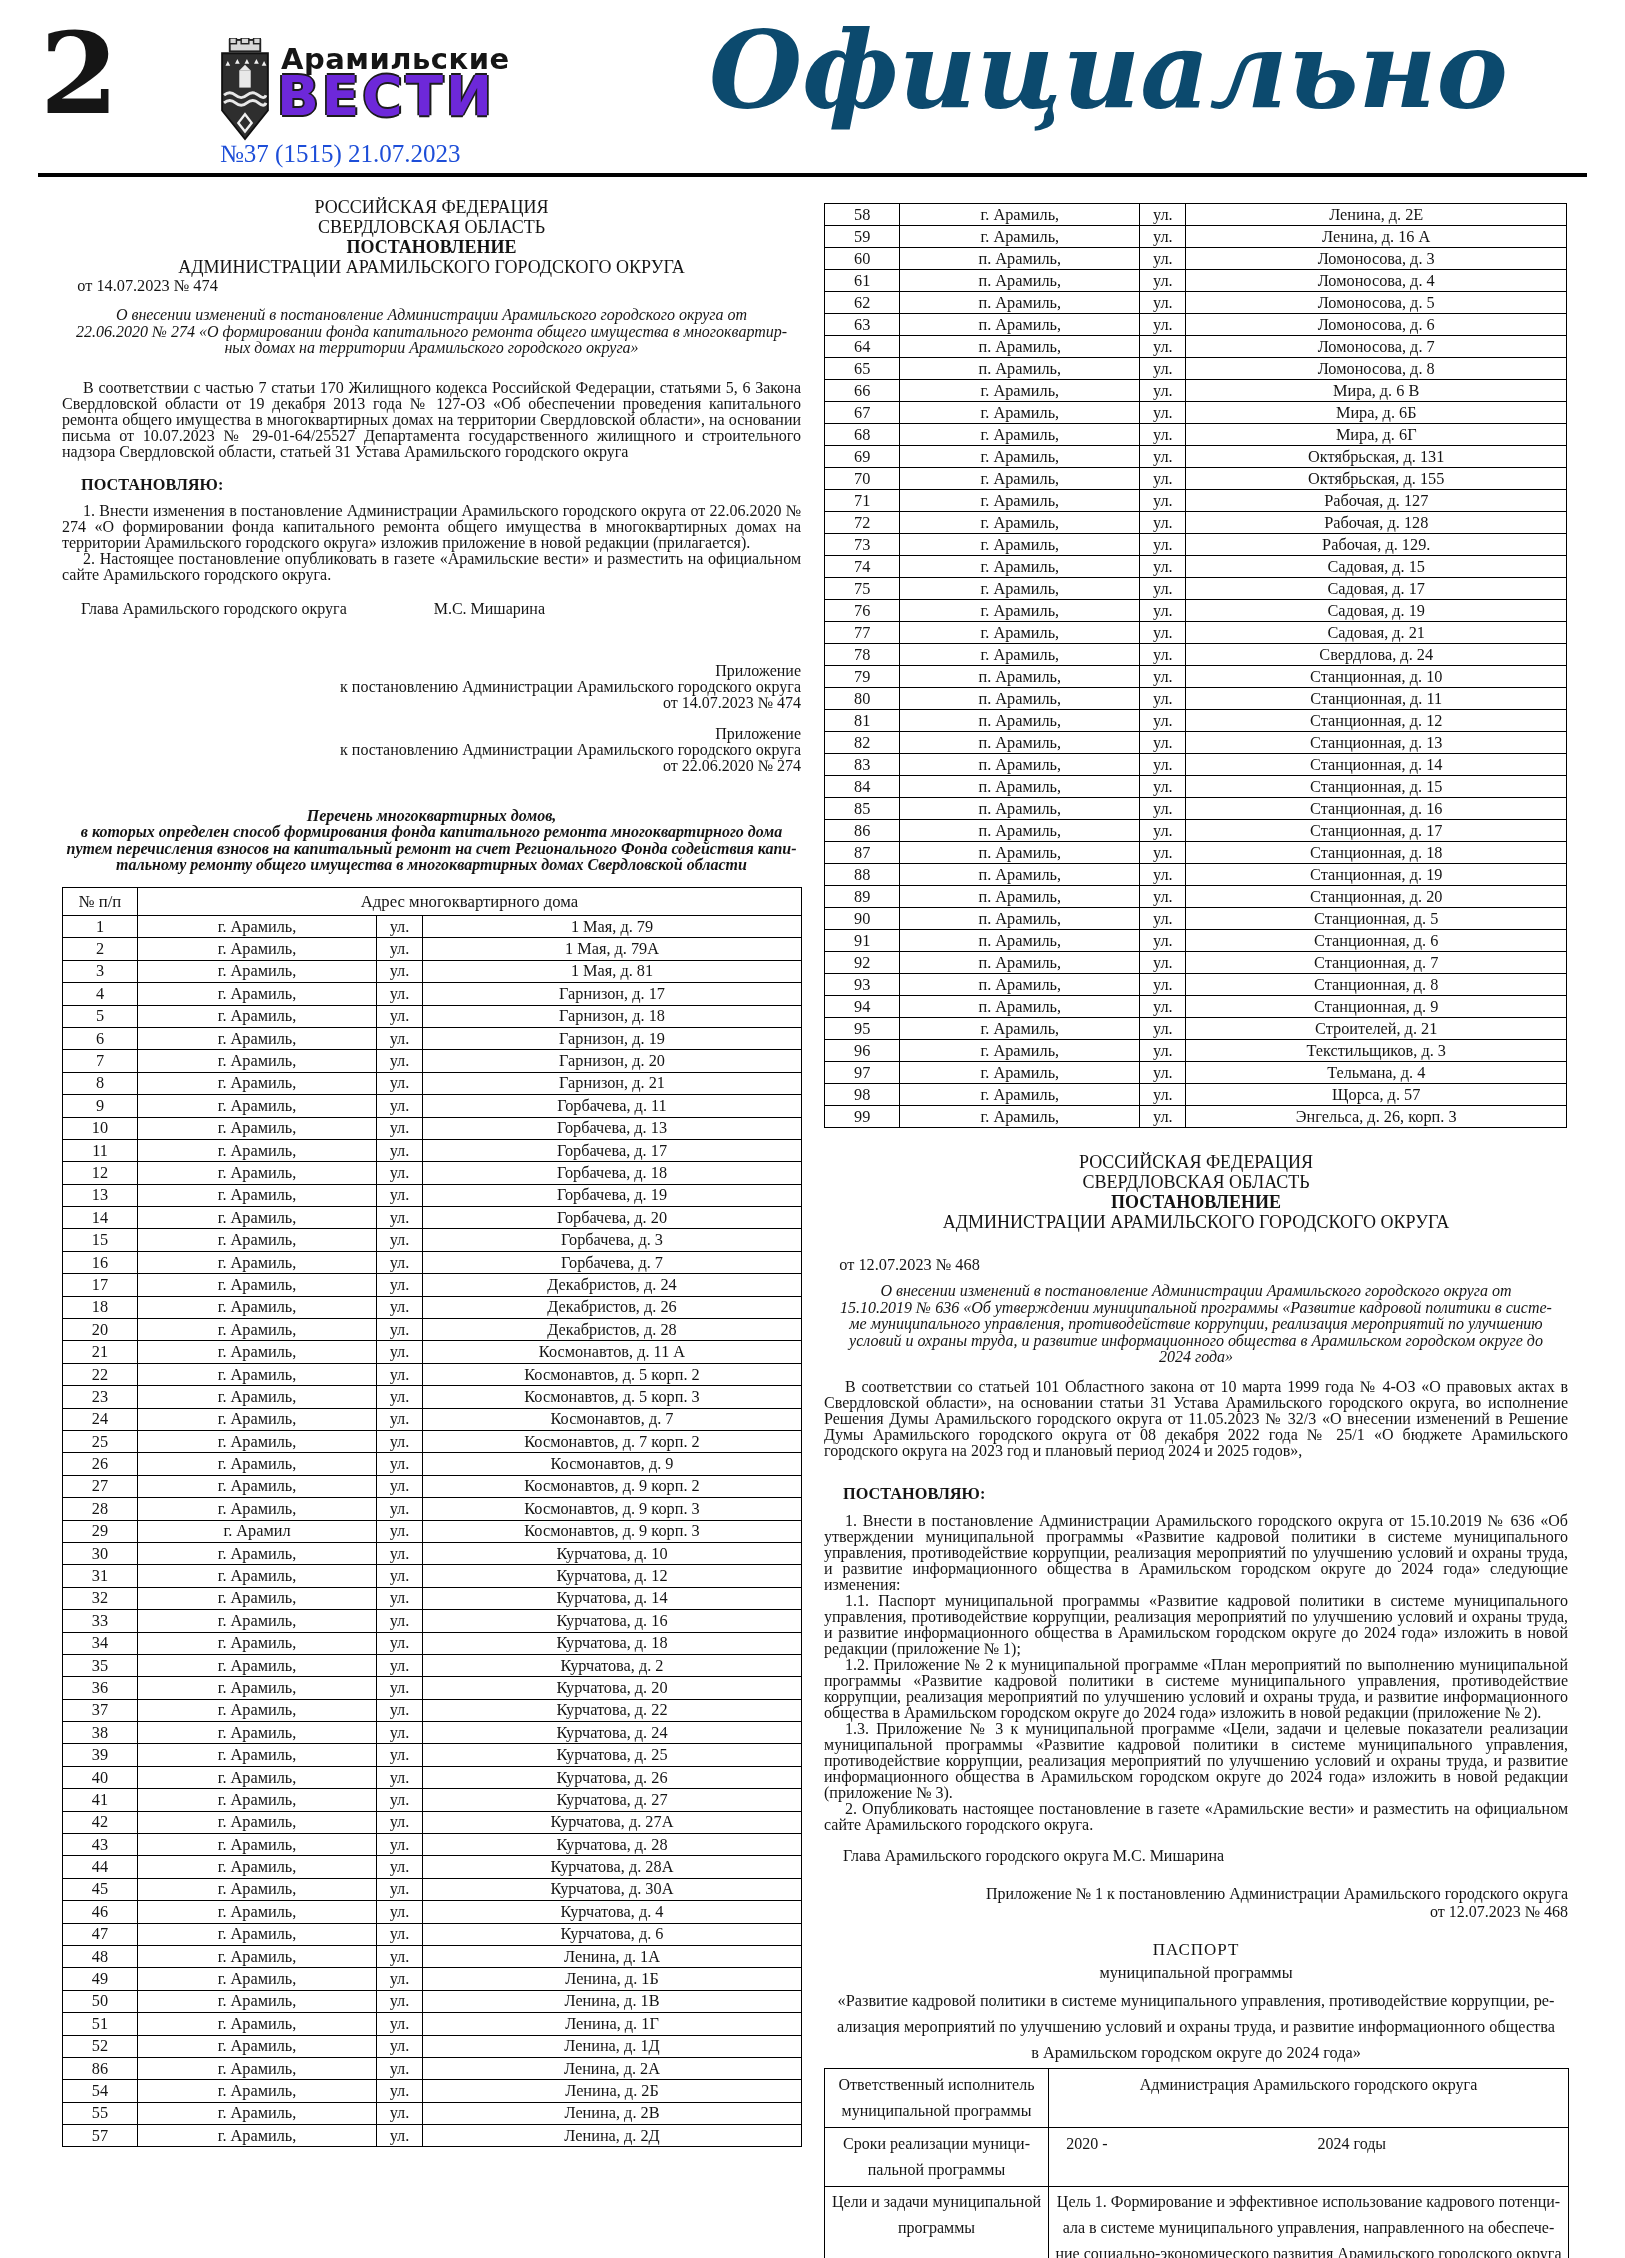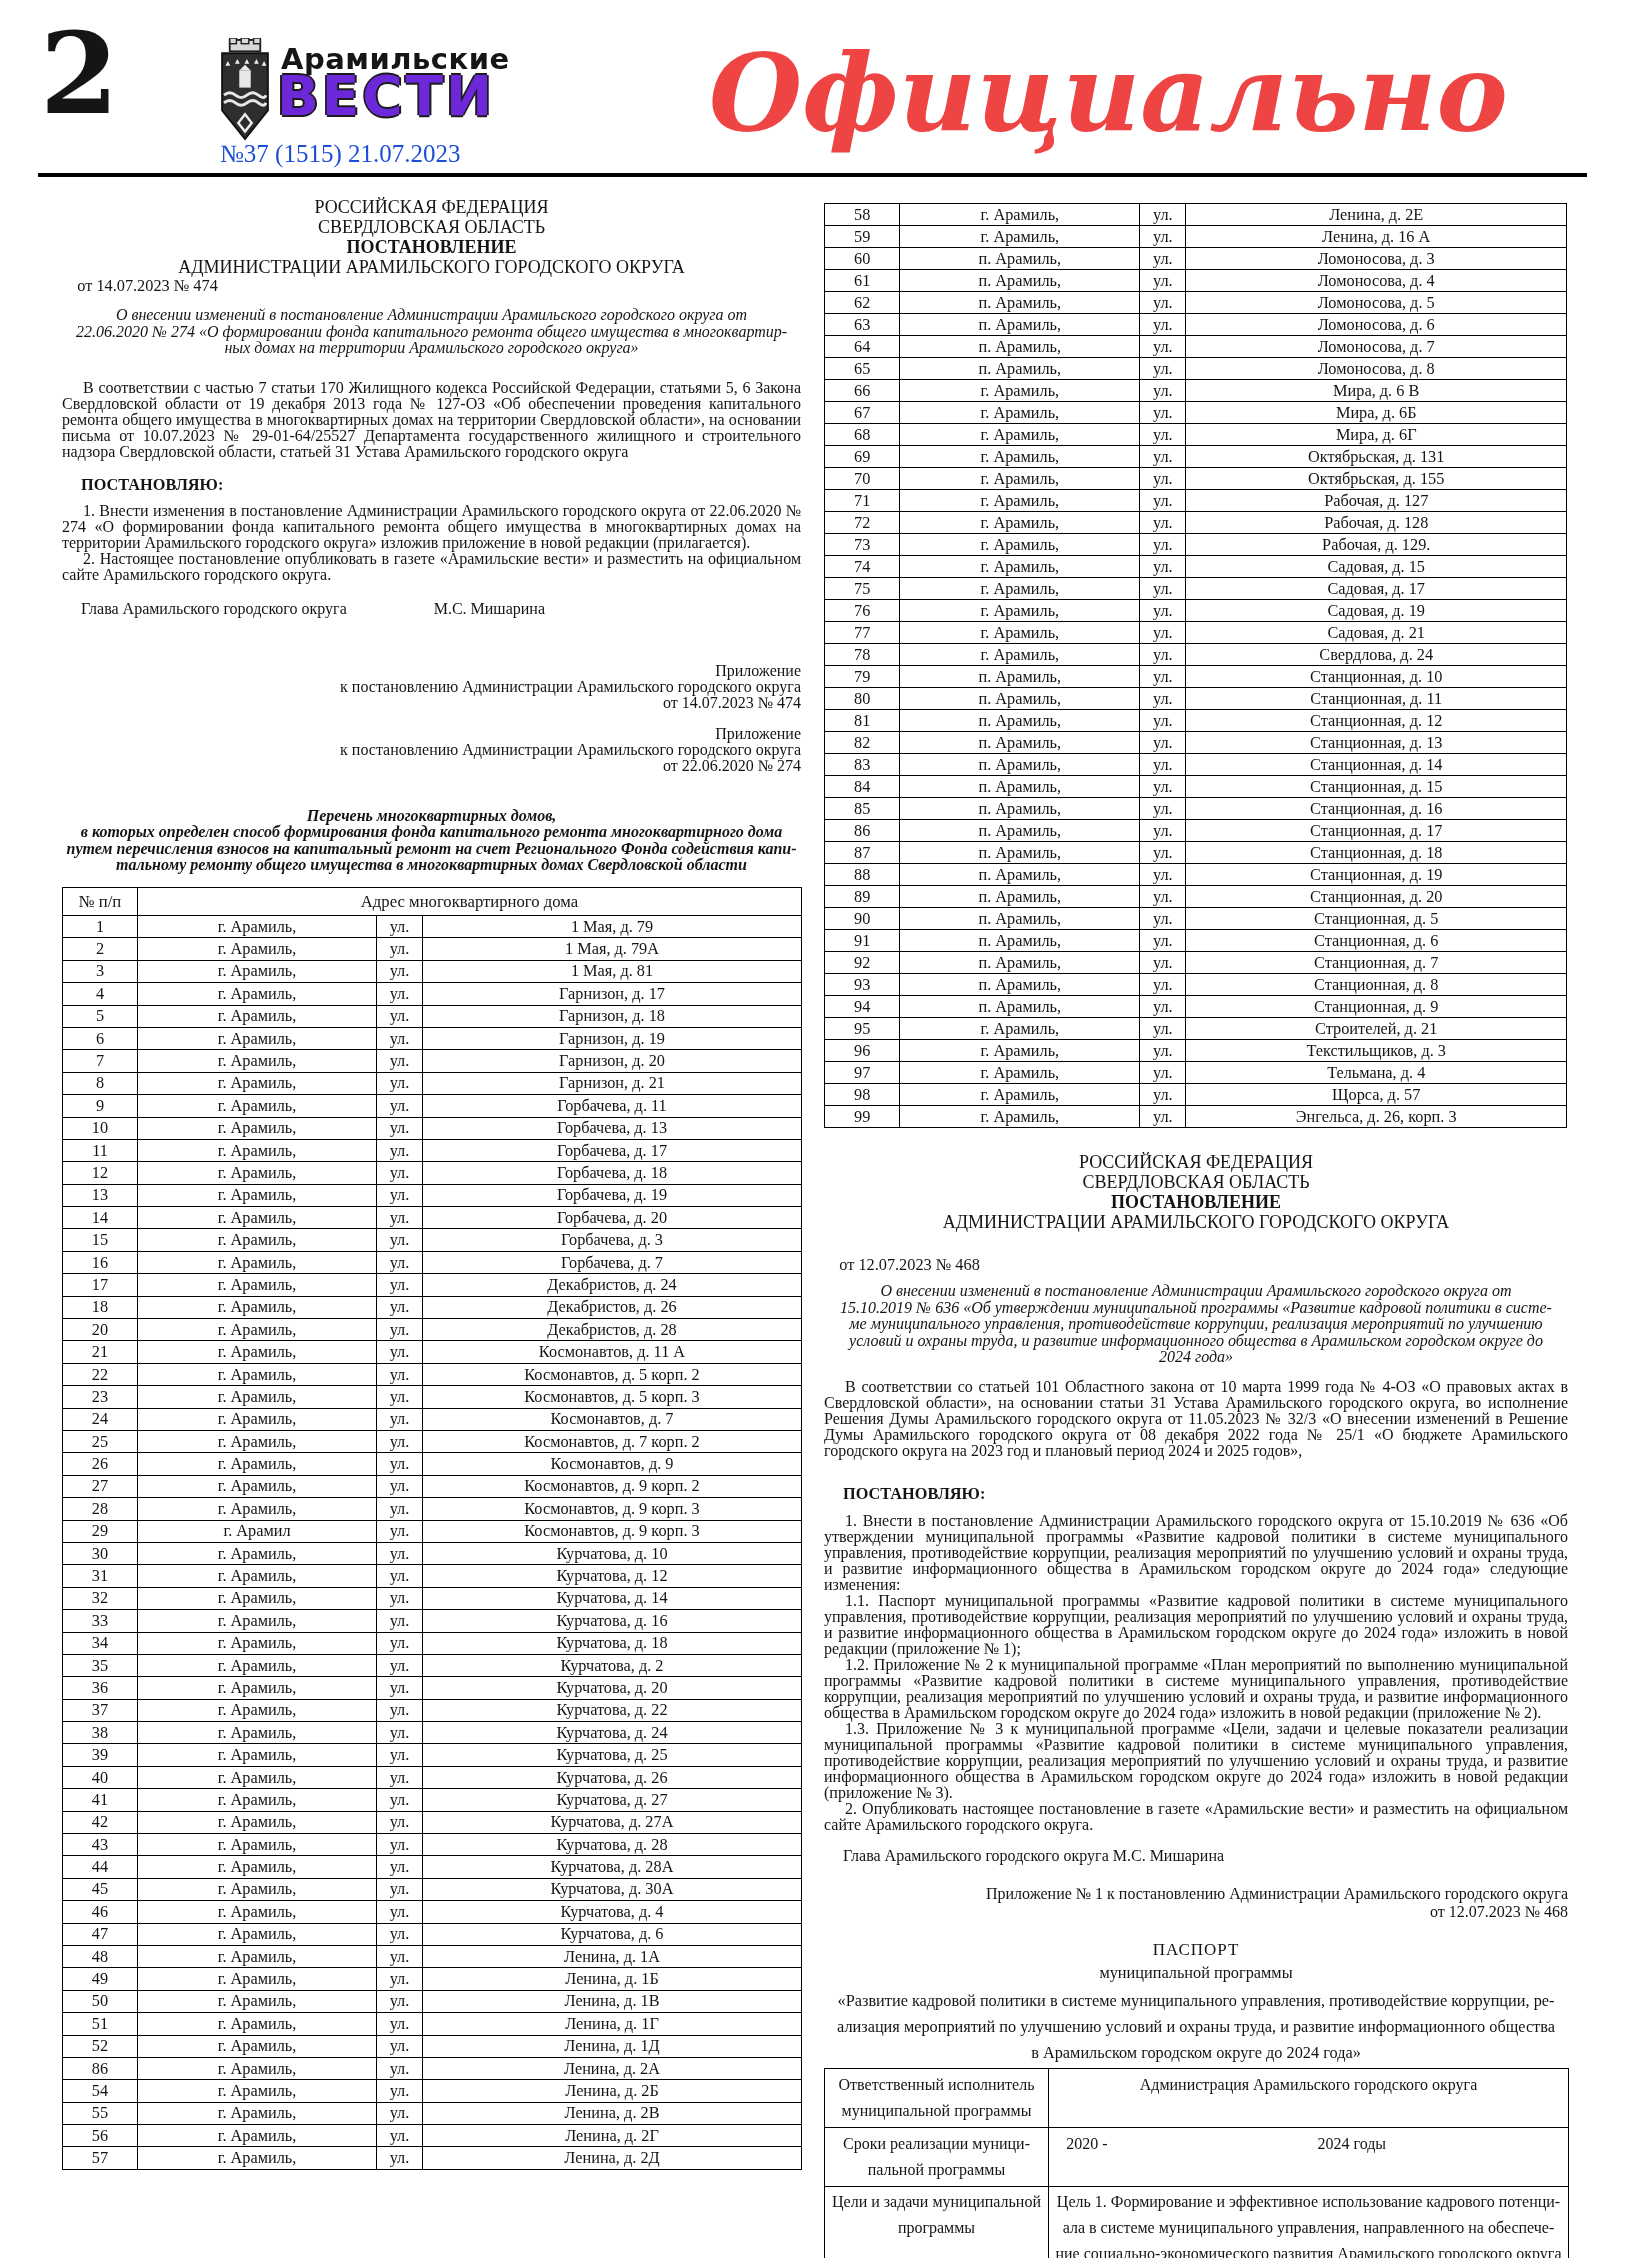--- a/index.html
+++ b/index.html
@@ -12,21 +12,21 @@
   }
   .abs{position:absolute;}
 
   
   .pagenum{left:40px;top:17px;font-family:"DejaVu Serif",serif;font-weight:bold;font-size:113px;line-height:1;color:#151515;}
   .crest{left:218px;top:38px;width:54px;height:103px;}
   .logo-top{left:281px;top:42px;font-family:"DejaVu Sans",sans-serif;font-weight:bold;font-size:29px;color:#161616;letter-spacing:0.5px;}
   .logo-main{left:277px;top:69px;font-family:"DejaVu Sans",sans-serif;font-weight:bold;font-size:55px;line-height:1;color:#6d28d9;letter-spacing:2.9px;
              text-shadow:-1.9px 0 #1c1c1c,1.9px 0 #1c1c1c,0 -1.9px #1c1c1c,0 1.9px #1c1c1c;}
   .issue{left:220px;top:140px;font-size:25px;color:#1d4ed8;}
-  .section-script{left:709px;top:23px;font-family:"DejaVu Serif",serif;font-style:italic;font-weight:bold;font-size:107px;line-height:1.3;color:#ef4444;}
+  .section-script{left:709px;top:0;font-family:"DejaVu Serif",serif;font-style:italic;font-weight:bold;font-size:107px;line-height:1.3;color:#0c4a6e;}
   .rule{left:38px;top:173px;width:1549px;height:3.8px;background:#000;}
 
   
   .col-left{left:62px;width:739px;}
   .col-right{left:824px;width:744px;}
   .doc-header{text-align:center;font-size:18px;line-height:20px;}
   .doc-header .b{font-weight:bold;}
   .date-line{font-size:16.3px;text-indent:15.3px;}
   .doc-title{text-align:center;font-weight:normal;font-style:italic;font-size:16px;line-height:16.6px;}
   .para{font-size:16px;line-height:16px;text-align:justify;text-indent:21px;margin:0;}
@@ -449,26 +449,20 @@
         <td>54</td>
         <td>г. Арамиль,</td>
         <td>ул.</td>
         <td>Ленина, д. 2Б</td>
       </tr>
       <tr>
         <td>55</td>
         <td>г. Арамиль,</td>
         <td>ул.</td>
         <td>Ленина, д. 2В</td>
-      </tr>
-      <tr>
-        <td>56</td>
-        <td>г. Арамиль,</td>
-        <td>ул.</td>
-        <td>Ленина, д. 2Г</td>
       </tr>
       <tr>
         <td>57</td>
         <td>г. Арамиль,</td>
         <td>ул.</td>
         <td>Ленина, д. 2Д</td>
       </tr>
     </tbody>
 </table>
 

